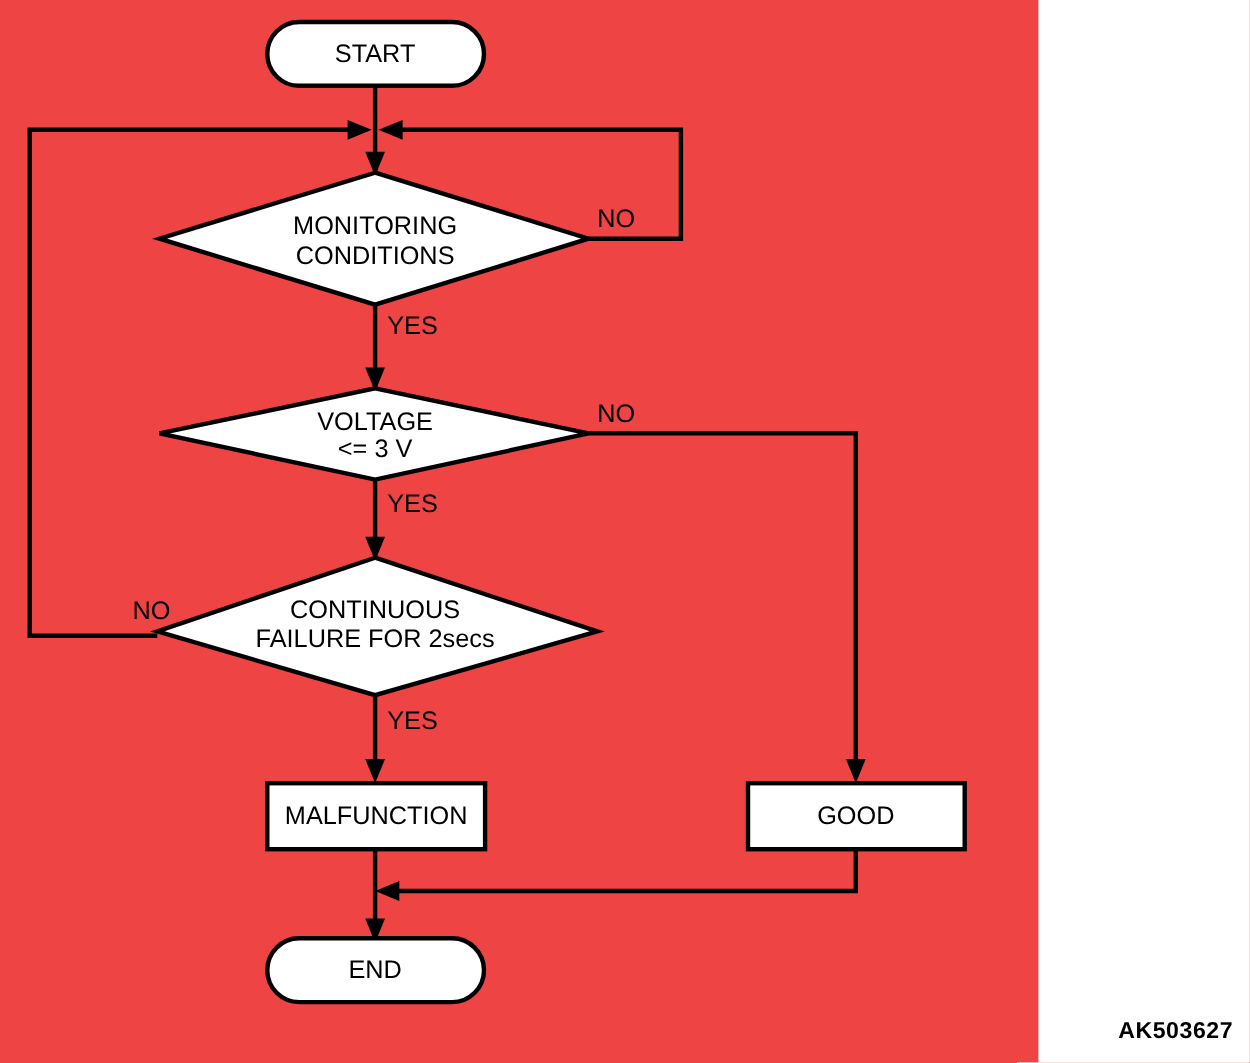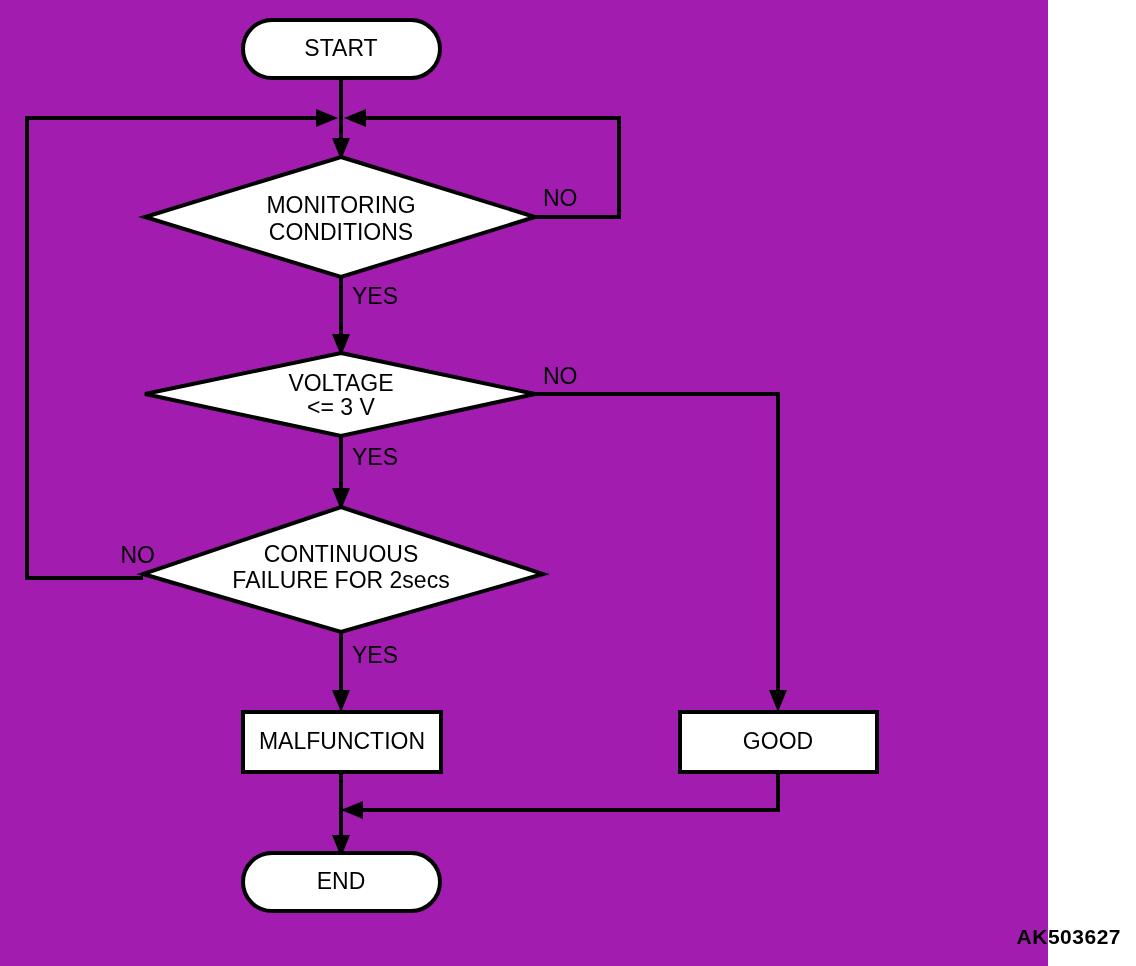--- a/index.html
+++ b/index.html
@@ -8,23 +8,23 @@
     background: #ffffff;
   }
   body {
     width: 1136px;
     height: 966px;
     font-family: "Liberation Sans", sans-serif;
     overflow: hidden;
   }
   #diagram-root {
     position: relative;
-    width: 1048px;
+    width: 944px;
     height: 966px;
-    background: #a21caf;
+    background: #ef4444;
   }
   svg#flowchart {
     display: block;
     width: 1136px;
     height: 966px;
   }
   .shape-outline {
     fill: #ffffff;
     stroke: #000000;
     stroke-width: 4;

